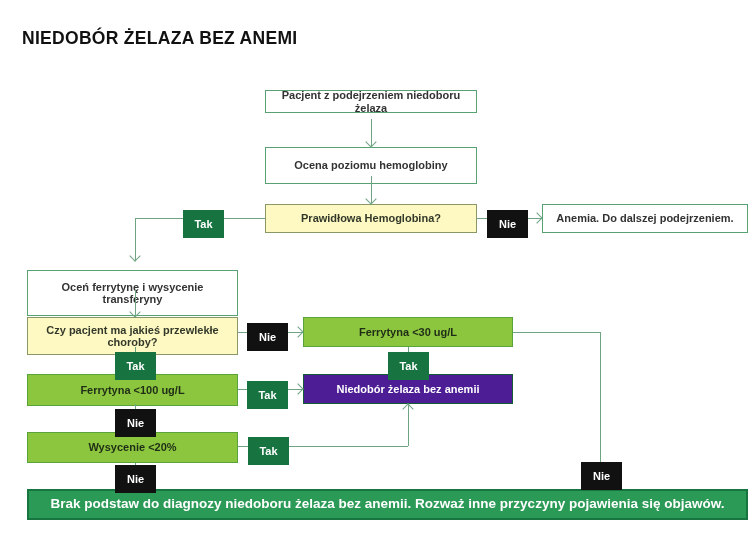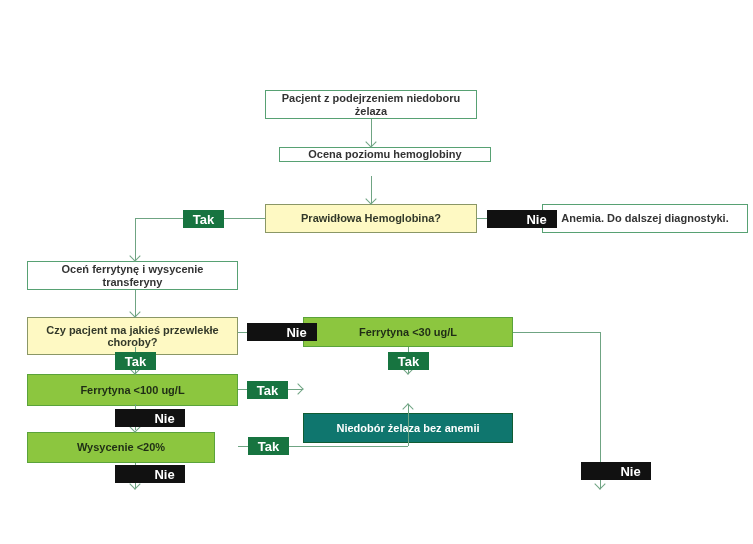--- a/index.html
+++ b/index.html
@@ -11,50 +11,52 @@
     position:absolute;left:22px;top:28px;margin:0;
     font-size:17.5px;font-weight:bold;letter-spacing:.3px;color:#111;
   }
   .node{
     position:absolute;box-sizing:border-box;display:flex;align-items:center;justify-content:center;
     text-align:center;font-size:11px;font-weight:600;color:#333;line-height:1.1;padding:2px 6px;
   }
   .node.white{background:#ffffff;border:1px solid #57a173;}
   .node.cream{background:#fef9c3;border:1px solid #8a9766;color:#33392a;}
   .node.green{background:#8cc63f;border:1px solid #5aa33a;color:#1f2d16;}
-  .node.dark{background:#0f766e;border:1px solid #115c33;color:#ffffff;margin-top:39px;}
+  .node.dark{background:#4c1d95;border:1px solid #115c33;color:#ffffff;}
   .node.banner{background:#2b9a56;border:2px solid #17753f;color:#ffffff;font-size:13.5px;font-weight:bold;white-space:nowrap;}
   .tag{
-    position:absolute;width:41px;height:18px;display:flex;align-items:center;justify-content:center;
-    font-size:13px;font-weight:bold;color:#fff;z-index:3;
+    position:absolute;width:41px;height:28px;display:flex;align-items:center;justify-content:center;
+    font-size:11px;font-weight:bold;color:#fff;z-index:3;
   }
   .tag.yes{background:#177440;}
-  .tag.no{background:#111111;padding-left:29px;}
+  .tag.no{background:#111111;}
   .ln{position:absolute;background:#6fa483;z-index:1;}
   .arr{position:absolute;width:7px;height:7px;border-left:1.5px solid #6fa483;border-bottom:1.5px solid #6fa483;z-index:2;}
   .arr.d{transform:rotate(-45deg);}
   .arr.r{transform:rotate(-135deg);}
   .arr.u{transform:rotate(135deg);}
 </style>
 </head>
 <body>
 
 <div class="stage">
 
+  <h1 class="title">NIEDOBÓR ŻELAZA BEZ ANEMI</h1>
 
-  <div class="node white" style="left:265px;top:90px;width:212px;height:29px">Pacjent z podejrzeniem niedoboru żelaza</div>
-  <div class="node white" style="left:279px;top:147px;width:212px;height:15px">Ocena poziomu hemoglobiny</div>
+  <div class="node white" style="left:265px;top:90px;width:212px;height:23px">Pacjent z podejrzeniem niedoboru żelaza</div>
+  <div class="node white" style="left:265px;top:147px;width:212px;height:37px">Ocena poziomu hemoglobiny</div>
   <div class="node cream" style="left:265px;top:204px;width:212px;height:29px">Prawidłowa Hemoglobina?</div>
-  <div class="node white" style="left:542px;top:204px;width:206px;height:29px">Anemia. Do dalszej diagnostyki.</div>
-  <div class="node white" style="left:27px;top:261px;width:211px;height:29px">Oceń ferrytynę i wysycenie transferyny</div>
+  <div class="node white" style="left:542px;top:204px;width:206px;height:29px">Anemia. Do dalszej podejrzeniem.</div>
+  <div class="node white" style="left:27px;top:270px;width:211px;height:46px">Oceń ferrytynę i wysycenie transferyny</div>
   <div class="node cream" style="left:27px;top:317px;width:211px;height:38px">Czy pacjent ma jakieś przewlekłe choroby?</div>
   <div class="node green" style="left:303px;top:317px;width:210px;height:30px">Ferrytyna &lt;30 ug/L</div>
   <div class="node green" style="left:27px;top:374px;width:211px;height:32px">Ferrytyna &lt;100 ug/L</div>
   <div class="node dark" style="left:303px;top:374px;width:210px;height:30px">Niedobór żelaza bez anemii</div>
-  <div class="node green" style="left:27px;top:432px;width:188px;height:31px">Wysycenie &lt;20%</div>
+  <div class="node green" style="left:27px;top:432px;width:211px;height:31px">Wysycenie &lt;20%</div>
+  <div class="node banner" style="left:27px;top:489px;width:721px;height:31px">Brak podstaw do diagnozy niedoboru żelaza bez anemii. Rozważ inne przyczyny pojawienia się objawów.</div>
 
   <i class="ln" style="left:370.5px;top:119px;width:1.5px;height:27px"></i>
   <i class="ln" style="left:370.5px;top:176px;width:1.5px;height:27px"></i>
   <i class="ln" style="left:135px;top:217.5px;width:130px;height:1.5px"></i>
   <i class="ln" style="left:134.5px;top:218px;width:1.5px;height:42px"></i>
   <i class="ln" style="left:477px;top:217.5px;width:65px;height:1.5px"></i>
   <i class="ln" style="left:134.5px;top:290px;width:1.5px;height:27px"></i>
   <i class="ln" style="left:238px;top:331.5px;width:64px;height:1.5px"></i>
   <i class="ln" style="left:134.5px;top:347px;width:1.5px;height:27px"></i>
   <i class="ln" style="left:407.5px;top:347px;width:1.5px;height:27px"></i>

